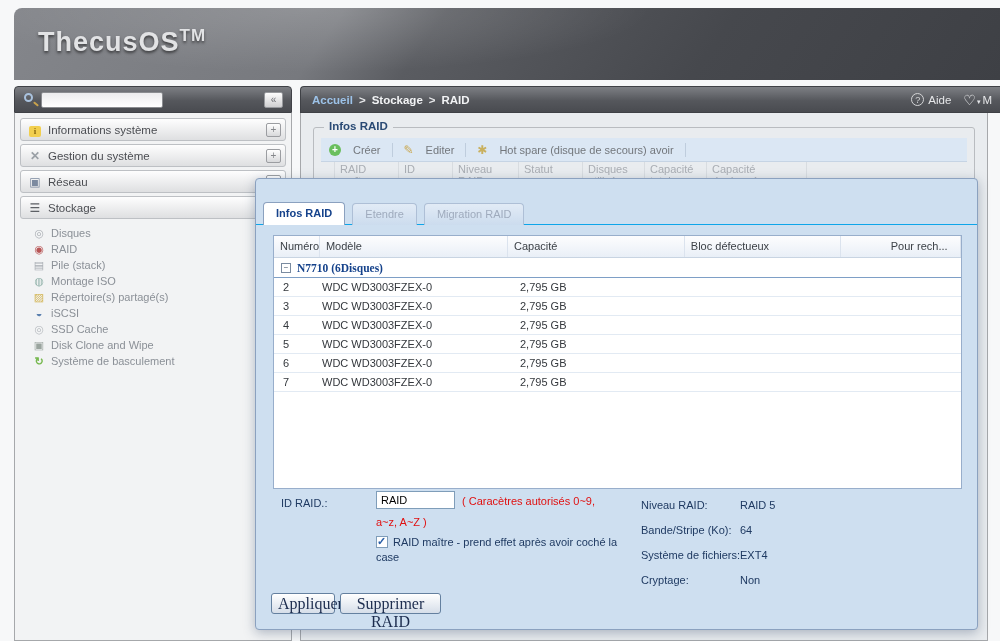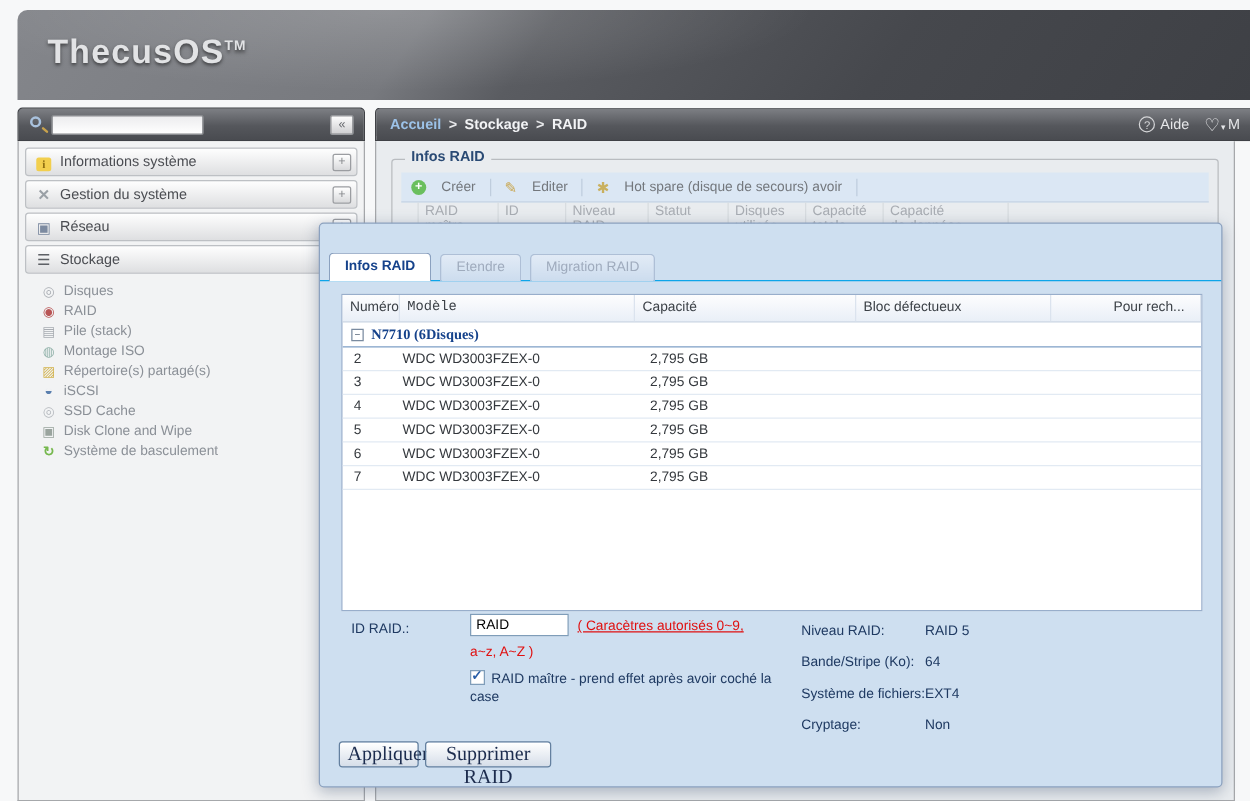--- a/index.html
+++ b/index.html
@@ -18,21 +18,21 @@
     overflow:hidden;
   }
   .app-header::before{
     content:""; position:absolute; left:-5%; top:-90%; width:70%; height:180%;
     background:radial-gradient(ellipse, rgba(255,255,255,.18), rgba(255,255,255,0) 70%);
   }
   .logo {
     position:absolute; left:24px; top:18px; font-size:27px; font-weight:bold;
     color:#e2e3e5; letter-spacing:1px; text-shadow:0 2px 3px rgba(0,0,0,.55);
   }
-  .logo sup { font-size:11px; }
+  .logo sup { font-size:17px; }
 
   
   .sidebar-topbar {
     position:absolute; left:14px; top:86px; width:278px; height:27px;
     border-radius:4px 4px 0 0; border:1px solid #3f4146;
     background:linear-gradient(#7d7f84,#55575c 55%,#494b50);
   }
   .magnifier { position:absolute; left:9px; top:6px; width:9px; height:9px;
     border:2px solid #a9c2de; border-radius:50%; }
   .magnifier::after { content:""; position:absolute; left:7px; top:8px; width:6px; height:2px;
@@ -148,40 +148,40 @@
   .tab.active { background:#fff; font-weight:bold; color:#15428b; height:23px; z-index:2; }
   .tab.disabled { background:linear-gradient(#e2ebf6,#ccdcee); color:#9fabbd; border-color:#aebfd6; }
 
   .table-panel {
     position:absolute; left:17px; top:56px; width:689px; height:254px;
     background:#fff; border:1px solid #98aecb; overflow:hidden;
   }
   .thead { display:flex; height:22px; background:linear-gradient(#fdfdfe,#e9eff7);
     border-bottom:1px solid #c8d4e2; color:#3c4147; }
   .th { padding:4px 0 0 6px; border-right:1px solid #dbe3ee; white-space:nowrap; overflow:hidden; cursor:pointer; }
-  .th.w1{width:48px;} .th.w2{width:198px;font-family:Liberation Mono, monospace;} .th.w3{width:186px;} .th.w4{width:164px;} .th.w5{width:80px;margin-left:44px;}
+  .th.w1{width:48px;} .th.w2{width:198px;} .th.w3{width:186px;} .th.w4{width:164px;} .th.w5{width:80px;margin-left:44px;}
   .group-row { height:20px; display:flex; align-items:center; padding-left:5px;
     border-bottom:1px solid #7e9fc6; color:#15428b;
     font-family:"Liberation Serif",serif; font-weight:bold; font-size:11.5px; }
   .minus-box { width:10px; height:10px; border:1px solid #7a8ba0; background:#fff;
     color:#4a5a6e; font:8px/8px "Liberation Sans",sans-serif; text-align:center;
     margin:0 6px 0 2px; }
   .drow { height:19px; display:flex; align-items:center; border-bottom:1px solid #e2eaf3; color:#34383d; }
   .drow .c1 { width:48px; padding-left:9px; }
   .drow .c2 { width:198px; }
   .drow .c3 { flex:1; }
 
   
   .f-label { position:absolute; color:#1f3a62; }
   .id-label { left:25px; top:318px; }
   .id-input {
     position:absolute; left:120px; top:312px; width:79px; height:18px;
     border:1px solid #7f9db9; font-family:inherit; font-size:11px; padding:1px 4px; outline:none;
   }
-  .note1 { position:absolute; left:206px; top:316px; color:#e01010;text-decoration:underline; }
+  .note1 { position:absolute; left:206px; top:316px; color:#e01010; }
   .note2 { position:absolute; left:120px; top:337px; color:#e01010; }
   .chkwrap { position:absolute; left:120px; top:355px; width:252px; line-height:15px; color:#1f3a62; }
   .cbx { display:inline-block; width:12px; height:12px; border:1px solid #7f9db9; background:#fff;
     position:relative; top:2px; margin-right:5px; cursor:pointer; }
   .cbx::before { content:"\2713"; position:absolute; left:0px; top:-3px;
     color:#2a5fa8; font-size:11px; font-weight:bold; }
   .info-label { position:absolute; left:385px; color:#1f3a62; }
   .info-value { position:absolute; left:484px; color:#1f3a62; }
   .il0,.iv0 { top:320px; } .il1,.iv1 { top:345px; } .il2,.iv2 { top:370px; } .il3,.iv3 { top:395px; }
   .btn {

